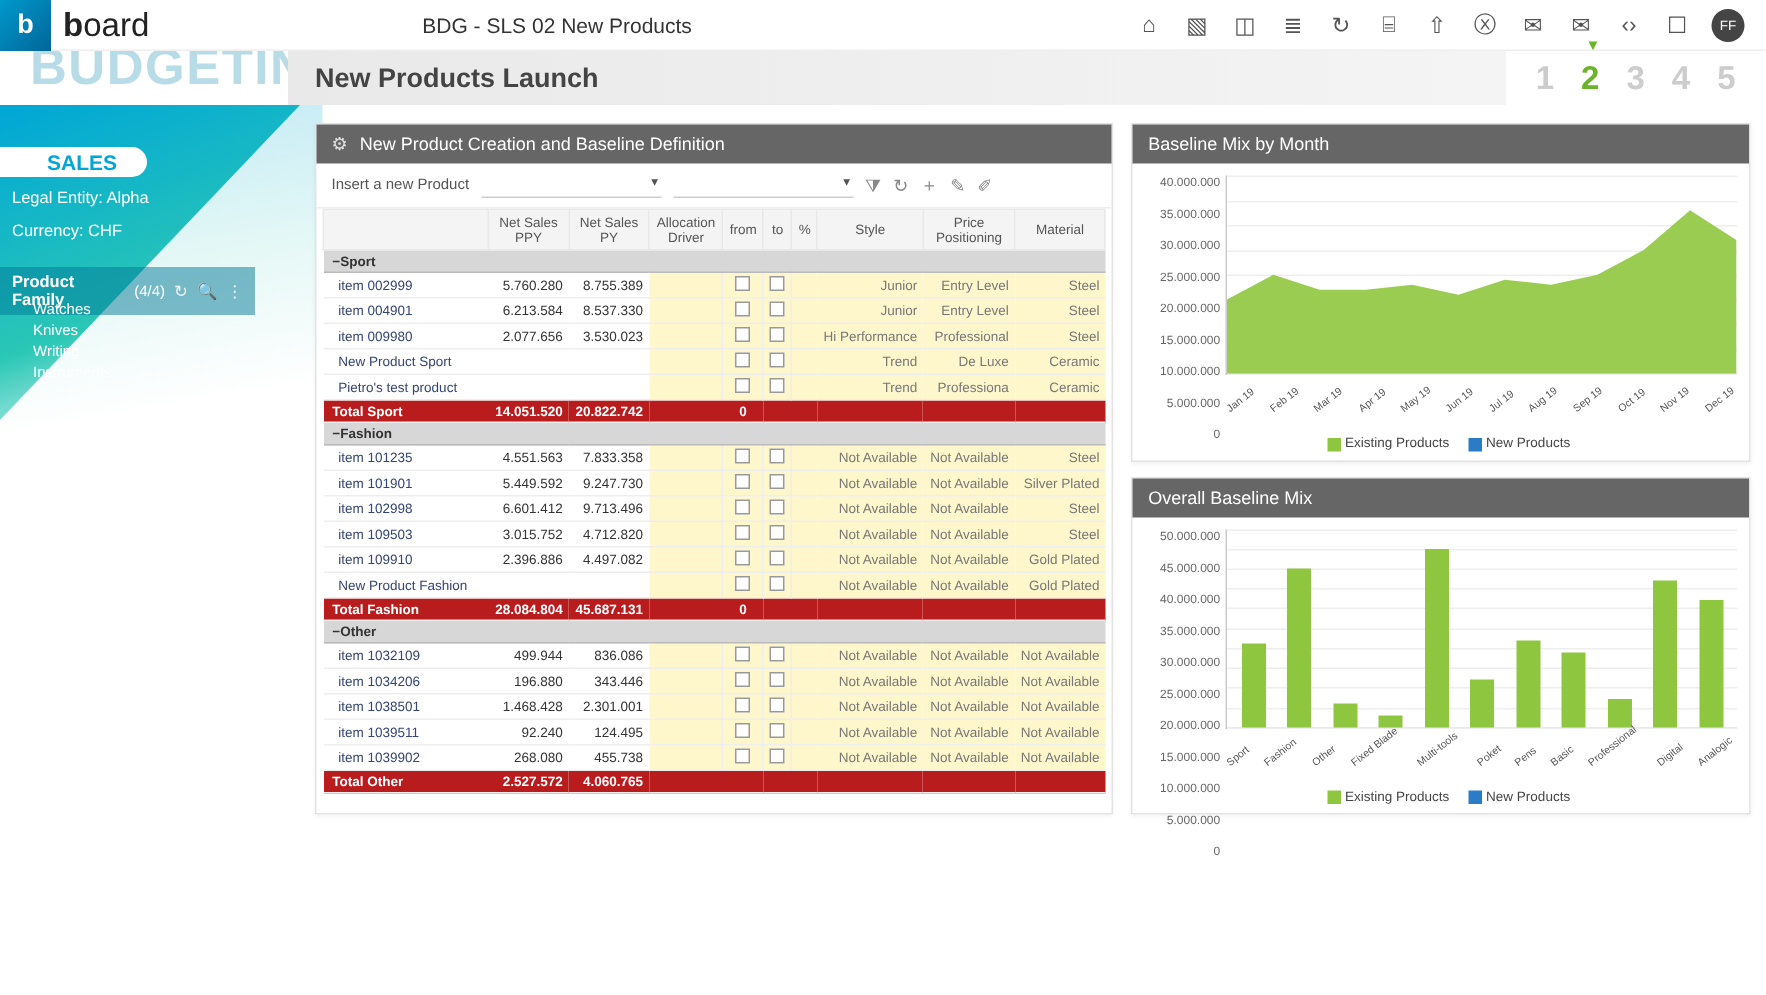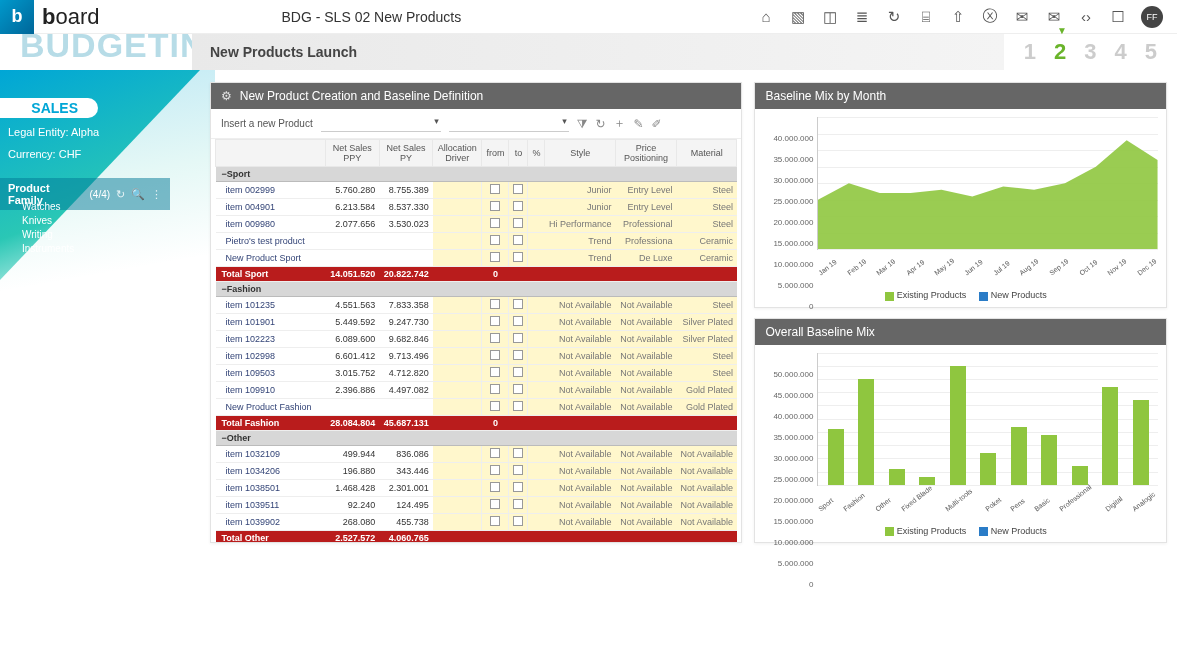--- a/index.html
+++ b/index.html
@@ -13,21 +13,21 @@
 .doc-title { flex: 0 0 auto; margin-left: 170px; font-size: 14px; color: #333; padding-left: 12px; }
 .header-icons { margin-left: auto; display: flex; gap: 14px; padding-right: 14px; color: #555; font-size: 15px; align-items:center;}
 .header-icons .hi { cursor: pointer; width:18px; text-align:center; }
 .avatar { width: 22px; height: 22px; border-radius: 50%; background: #444; color:#fff; font-size:9px; display:flex; align-items:center; justify-content:center;}
 
 
 .subhead { display:flex; align-items:center; height:36px; }
 .watermark-wrap { width: 172px; position: relative; height:36px; overflow:hidden;margin-left:20px;}
 .watermark { position:absolute; left:0; top:-8px; font-size:34px; font-weight:800; color:#b7dce7; letter-spacing:1px; }
 .page-title-bar { flex:1; background: linear-gradient(90deg,#e9e9e9,#f4f4f4); height:36px; display:flex; align-items:center; padding-left:18px; }
-.page-title { font-size:14px; font-weight:600; color:#444; }
+.page-title { font-size:18px; font-weight:600; color:#444; }
 .steps { display:flex; gap:18px; padding:0 20px; font-size:22px; font-weight:700; color:#ccc; }
 .steps .active { color:#6ab42b; position:relative;}
 .steps .active::before { content:"\25BC"; position:absolute; top:-14px; left:3px; font-size:10px; color:#6ab42b;}
 
 
 .sidebar { position:absolute; left:0; top:70px; width:180px; height:180px; }
 .side-gradient { position:absolute; left:0; top:0; width:200px; height:210px; background: linear-gradient(160deg,#00a6d6 0%, #2ac7b5 60%, #fff 95%); clip-path: polygon(0 0, 100% 0, 0 100%);}
 .side-gradient2 { position:absolute; left:0; top:0; width:215px; height:280px; background: linear-gradient(170deg, rgba(0,166,214,0.25) 0%, rgba(42,199,181,0.12) 40%, rgba(255,255,255,0) 70%);}
 .pill { position:absolute; left:0; top:28px; background:#fff; color:#00a6d6; font-weight:700; font-size:14px; padding:2px 20px 2px 28px; border-radius: 0 14px 14px 0; width:98px; text-align:right;}
 .legal { position:absolute; left:8px; top:56px; color:#fff; font-size:11px; }
@@ -60,21 +60,21 @@
 table.grid tr.total td { background:#b91c1c; color:#fff; font-weight:600; }
 table.grid tr.total td.name { padding-left:6px; text-align:left;}
 .chk { display:inline-block; width:10px; height:10px; border:1px solid #999; background:#fff;}
 td.ylw { background:#fff7cc; }
 td.cbx { text-align:center !important; background:#fff7cc; border-left:1px solid #eee; border-right:1px solid #eee;}
 td.center { text-align:center; color:#777;margin-top:36px;}
 
 
 .chart-panel { flex:1; display:flex; flex-direction:column;}
 .chart-body { flex:1; padding:8px 6px 2px 8px; position:relative;}
-.yaxis { position:absolute; left:6px; top:25px; bottom:36px; width:52px; display:flex; flex-direction:column; justify-content:space-between; font-size:8px; color:#666; text-align:right;gap:12px;}
+.yaxis { position:absolute; left:6px; top:8px; bottom:36px; width:52px; display:flex; flex-direction:column; justify-content:space-between; font-size:8px; color:#666; text-align:right;gap:12px;}
 .plot { position:absolute; left:62px; right:8px; top:8px; bottom:36px; border-left:1px solid #ccc; border-bottom:1px solid #ccc;}
 .grid-lines { position:absolute; inset:0; }
 .grid-lines div { position:absolute; left:0; right:0; border-top:1px solid #eee;}
 svg.area { position:absolute; inset:0; width:100%; height:100%;}
 .xaxis { position:absolute; left:62px; right:8px; bottom:14px; display:flex; justify-content:space-between; font-size:7px; color:#555;}
 .xaxis span { display:inline-block; transform:rotate(-38deg); transform-origin:top left; white-space:nowrap; position:relative; top:6px;}
 .legend { text-align:center; font-size:9px; color:#444; padding:4px 0 6px; }
 .legend .sw { display:inline-block; width:9px; height:9px; margin:0 3px 0 10px; vertical-align:middle;}
 .sw-green { background:#8fc63f;}
 .sw-blue { background:#2a7cc7;}
@@ -211,41 +211,41 @@
               <td>3.530.023</td>
               <td class="ylw"></td>
               <td class="cbx"><span class="chk"></span></td>
               <td class="cbx"><span class="chk"></span></td>
               <td class="ylw"></td>
               <td class="center ylw">Hi Performance</td>
               <td class="center ylw">Professional</td>
               <td class="center ylw">Steel</td>
             </tr>
             <tr>
+              <td class="name">New Product Sport</td>
+              <td></td>
+              <td></td>
+              <td class="ylw"></td>
+              <td class="cbx"><span class="chk"></span></td>
+              <td class="cbx"><span class="chk"></span></td>
+              <td class="ylw"></td>
+              <td class="center ylw">Trend</td>
+              <td class="center ylw">De Luxe</td>
+              <td class="center ylw">Ceramic</td>
+            </tr>
+            <tr>
               <td class="name">Pietro's test product</td>
               <td></td>
               <td></td>
               <td class="ylw"></td>
               <td class="cbx"><span class="chk"></span></td>
               <td class="cbx"><span class="chk"></span></td>
               <td class="ylw"></td>
               <td class="center ylw">Trend</td>
               <td class="center ylw">Professiona</td>
-              <td class="center ylw">Ceramic</td>
-            </tr>
-            <tr>
-              <td class="name">New Product Sport</td>
-              <td></td>
-              <td></td>
-              <td class="ylw"></td>
-              <td class="cbx"><span class="chk"></span></td>
-              <td class="cbx"><span class="chk"></span></td>
-              <td class="ylw"></td>
-              <td class="center ylw">Trend</td>
-              <td class="center ylw">De Luxe</td>
               <td class="center ylw">Ceramic</td>
             </tr>
             <tr class="total">
               <td class="name">Total Sport</td>
               <td>14.051.520</td>
               <td>20.822.742</td>
               <td></td>
               <td style="text-align:center">0</td>
               <td></td>
               <td></td>
@@ -265,32 +265,20 @@
               <td class="cbx"><span class="chk"></span></td>
               <td class="ylw"></td>
               <td class="center ylw">Not Available</td>
               <td class="center ylw">Not Available</td>
               <td class="center ylw">Steel</td>
             </tr>
             <tr>
               <td class="name">item 101901</td>
               <td>5.449.592</td>
               <td>9.247.730</td>
-              <td class="ylw"></td>
-              <td class="cbx"><span class="chk"></span></td>
-              <td class="cbx"><span class="chk"></span></td>
-              <td class="ylw"></td>
-              <td class="center ylw">Not Available</td>
-              <td class="center ylw">Not Available</td>
-              <td class="center ylw">Silver Plated</td>
-            </tr>
-            <tr>
-              <td class="name">item 102223</td>
-              <td>6.089.600</td>
-              <td>9.682.846</td>
               <td class="ylw"></td>
               <td class="cbx"><span class="chk"></span></td>
               <td class="cbx"><span class="chk"></span></td>
               <td class="ylw"></td>
               <td class="center ylw">Not Available</td>
               <td class="center ylw">Not Available</td>
               <td class="center ylw">Silver Plated</td>
             </tr>
             <tr>
               <td class="name">item 102998</td>

